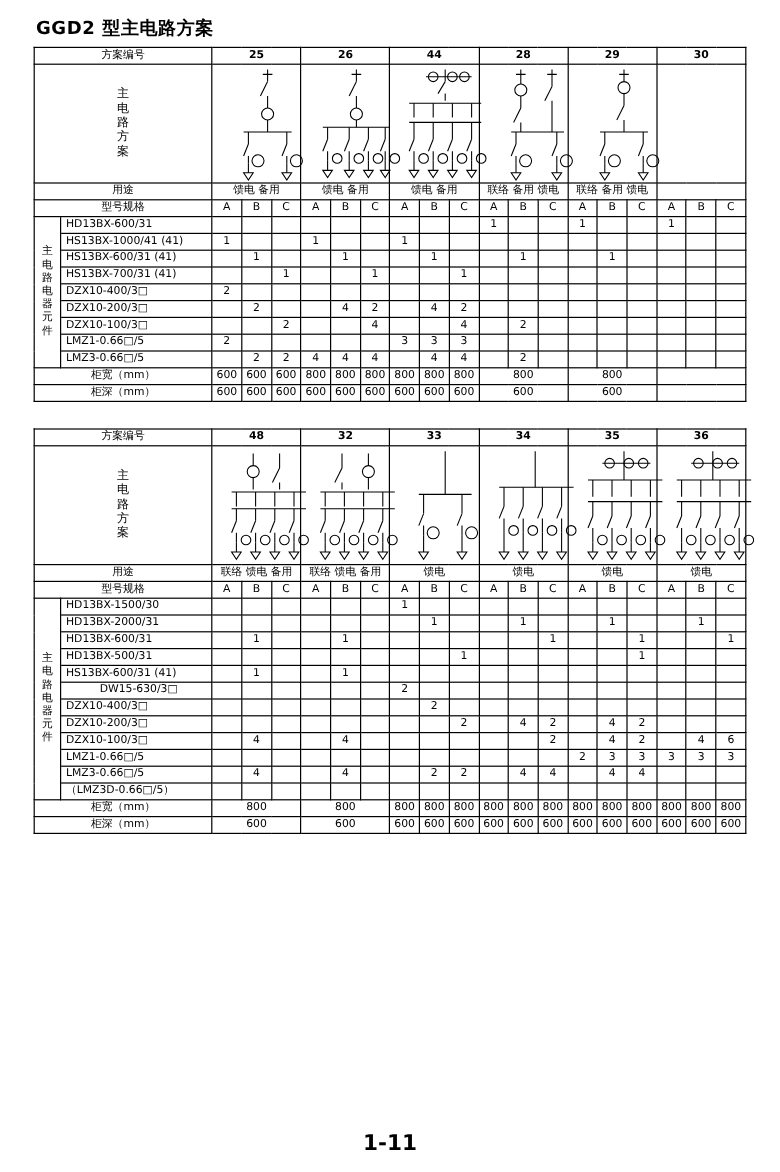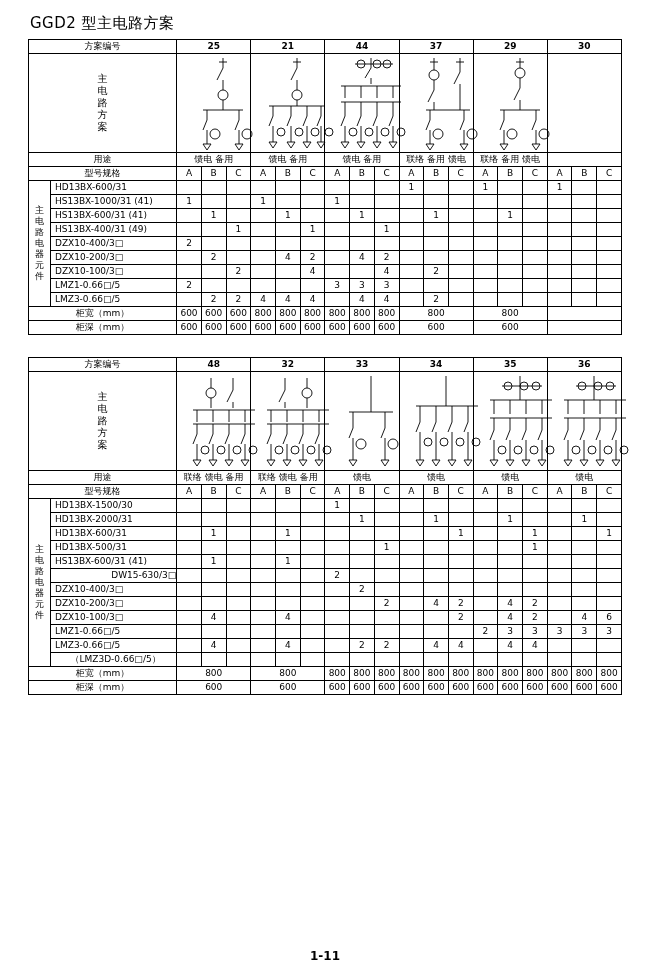--- a/index.html
+++ b/index.html
@@ -16,21 +16,21 @@
   }
   .page {
     width: 650px;
     height: 977px;
     position: relative;
     box-sizing: border-box;
     padding: 0 28px;
   }
   .doc-title {
     font-size: 15px;
-    font-weight: normal;
+    font-weight: bold;
     letter-spacing: 0.5px;
     padding: 14px 0 6px 2px;
   }
   table.sch {
     border-collapse: collapse;
     width: 594px;
     table-layout: fixed;
     font-size: 9px;
   }
   table.sch td {
@@ -65,21 +65,21 @@
     word-break: break-all;
     white-space: normal;
   }
   .gap { height: 22px; }
   .footer {
     position: absolute;
     bottom: 14px;
     left: 0;
     width: 650px;
     text-align: center;
-    font-size: 12px;
+    font-size: 18px;
     font-weight: bold;
   }
   svg { display: block; margin: 0 auto; }
 </style>
 </head>
 <body>
 
 <div class="page">
 
   <div class="doc-title">GGD2 型主电路方案</div>
@@ -105,23 +105,23 @@
         <col style="width:18px">
       <col style="width:18px">
         <col style="width:18px">
         <col style="width:18px">
     </colgroup>
 
     <tbody>
         <tr>
       <td colspan="2" class="rowhdr">方案编号</td>
       <td colspan="3" class="bignum">25</td>
-      <td colspan="3" class="bignum">21</td>
+      <td colspan="3" class="bignum">26</td>
       <td colspan="3" class="bignum">44</td>
-      <td colspan="3" class="bignum">37</td>
+      <td colspan="3" class="bignum">28</td>
       <td colspan="3" class="bignum">29</td>
       <td colspan="3" class="bignum">30</td>
     </tr>
 
     <tr>
       <td colspan="2" class="diagcell">
         <span style="display:inline-block;width:14px;line-height:12px;font-size:10px;">主电路方案</span>
       </td>
       <td colspan="3" class="diagcell">
         <svg width="92" height="98" viewBox="0 0 92 98">
@@ -335,21 +335,21 @@
       <td></td>
       <td></td>
       <td>1</td>
       <td></td>
       <td></td>
       <td>1</td>
       <td></td>
       <td></td>
     </tr>
     <tr>
-      <td class="lbl" style="text-align:left;padding-left:4px">HS13BX-1000/31 (41)</td>
+      <td class="lbl" style="text-align:left;padding-left:4px">HS13BX-1000/41 (41)</td>
       <td>1</td>
       <td></td>
       <td></td>
       <td>1</td>
       <td></td>
       <td></td>
       <td>1</td>
       <td></td>
       <td></td>
       <td></td>
@@ -377,21 +377,21 @@
       <td>1</td>
       <td></td>
       <td></td>
       <td>1</td>
       <td></td>
       <td></td>
       <td></td>
       <td></td>
     </tr>
     <tr>
-      <td class="lbl" style="text-align:left;padding-left:4px">HS13BX-400/31 (49)</td>
+      <td class="lbl" style="text-align:left;padding-left:4px">HS13BX-700/31 (41)</td>
       <td></td>
       <td></td>
       <td>1</td>
       <td></td>
       <td></td>
       <td>1</td>
       <td></td>
       <td></td>
       <td>1</td>
       <td></td>
@@ -941,21 +941,21 @@
       <td></td>
       <td></td>
       <td></td>
       <td></td>
       <td></td>
       <td></td>
       <td></td>
       <td></td>
     </tr>
     <tr>
-      <td class="lbl" style="text-align:right;padding-left:4px">DW15-630/3□</td>
+      <td class="lbl" style="text-align:center;padding-left:4px">DW15-630/3□</td>
       <td></td>
       <td></td>
       <td></td>
       <td></td>
       <td></td>
       <td></td>
       <td>2</td>
       <td></td>
       <td></td>
       <td></td>
@@ -1067,21 +1067,21 @@
       <td>4</td>
       <td>4</td>
       <td></td>
       <td>4</td>
       <td>4</td>
       <td></td>
       <td></td>
       <td></td>
     </tr>
     <tr>
-      <td class="lbl" style="text-align:center;padding-left:4px">（LMZ3D-0.66□/5）</td>
+      <td class="lbl" style="text-align:left;padding-left:4px">（LMZ3D-0.66□/5）</td>
       <td></td>
       <td></td>
       <td></td>
       <td></td>
       <td></td>
       <td></td>
       <td></td>
       <td></td>
       <td></td>
       <td></td>

